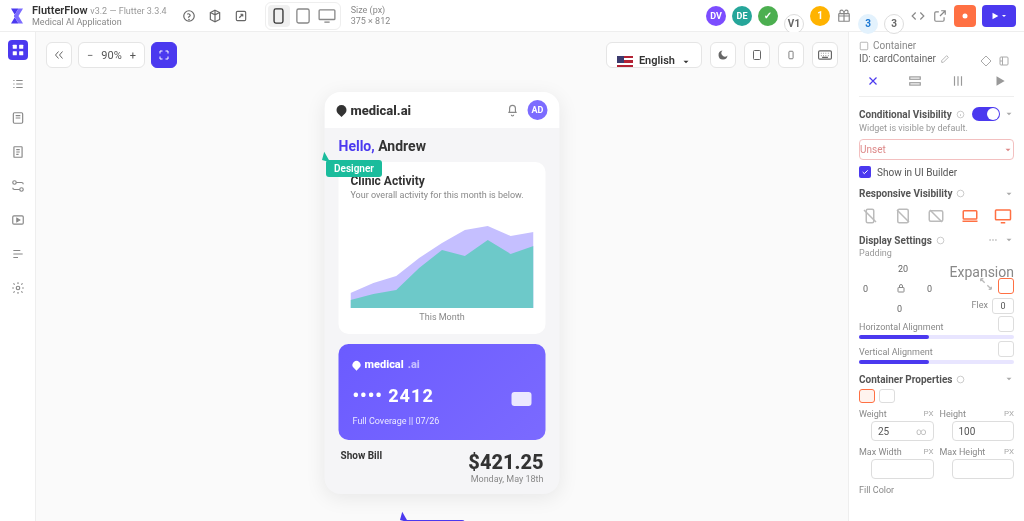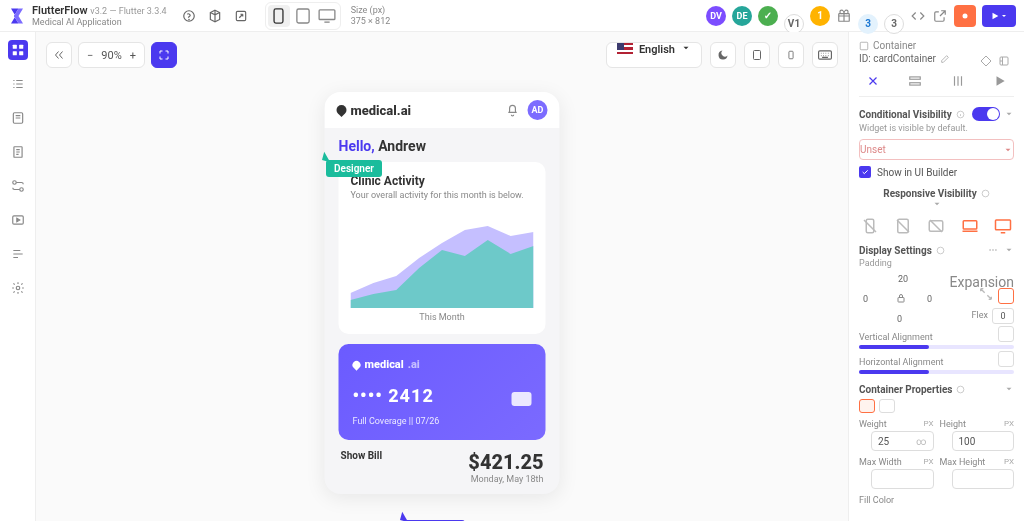--- a/index.html
+++ b/index.html
@@ -31,21 +31,21 @@
 .left-rail { width:36px; border-right:1px solid #eee; display:flex; flex-direction:column; align-items:center; padding-top:8px; gap:14px; }
 .rail-ic { width:20px; height:20px; display:flex; align-items:center; justify-content:center; color:#888; cursor:pointer; border-radius:4px;}
 .rail-ic.active { background:#4b39ef; color:#fff; }
 
 .canvas-area { flex:1; background:#fafafa; position:relative; }
 .zoom-ctrl { position:absolute; top:10px; left:10px; display:flex; align-items:center; gap:6px; }
 .zoom-box { background:#fff; border:1px solid #e5e5e5; border-radius:6px; height:26px; display:flex; align-items:center; padding:0 8px; gap:8px; font-size:11px; color:#555;}
 .zoom-btn{width:26px;height:26px;border:1px solid #e5e5e5;border-radius:6px;background:#fff;display:flex;align-items:center;justify-content:center;cursor:pointer;color:#666;}
 .zoom-btn.primary{background:#4b39ef;color:#fff;border-color:#4b39ef;}
 .lang-ctrl{position:absolute;top:10px;right:10px;display:flex;gap:8px;align-items:center;}
-.lang-btn{background:#fff;border:1px solid #e5e5e5;border-radius:6px;height:26px;display:flex;align-items:flex-start;padding:0 10px;gap:6px;font-size:11px;font-weight:600;cursor:pointer;}
+.lang-btn{background:#fff;border:1px solid #e5e5e5;border-radius:6px;height:26px;display:flex;align-items:flex-end;padding:0 10px;gap:6px;font-size:11px;font-weight:600;cursor:pointer;}
 .flag{width:16px;height:11px;background:linear-gradient(#b22234 0 20%,#fff 20% 40%,#b22234 40% 60%,#fff 60% 80%,#b22234 80% 100%);position:relative;}
 .flag::before{content:"";position:absolute;top:0;left:0;width:7px;height:7px;background:#3c3b6e;}
 
 .device-frame { position:absolute; left:50%; top:60px; transform:translateX(-50%); width:235px; background:#f5f5f7; border-radius:16px; box-shadow:0 4px 20px rgba(0,0,0,0.08); overflow:hidden; }
 .app-header{background:#fff;height:36px;display:flex;align-items:center;padding:0 12px;justify-content:space-between;}
 .app-logo{display:flex;align-items:center;gap:4px;font-weight:800;font-size:13px;}
 .app-logo .dot{width:10px;height:10px;background:#333;border-radius:50% 50% 50% 0;transform:rotate(-45deg);}
 .app-hdr-r{display:flex;gap:8px;align-items:center;}
 .bell{width:14px;height:14px;}
 .av-sm{width:20px;height:20px;border-radius:50%;background:#7c6cff;color:#fff;font-size:9px;font-weight:700;display:flex;align-items:center;justify-content:center;}
@@ -442,21 +442,21 @@
           <div class="chk">
             <svg viewBox="0 0 24 24">
               <path d="M5 12l5 5L20 7" stroke="#fff" stroke-width="3" fill="none"></path>
             </svg>
           </div>
           <span>Show in UI Builder</span>
         </div>
     </div>
 
     <div class="sect">
-      <div style="display:flex;justify-content:space-between;align-items:center;flex-direction:column;">
+      <div style="display:flex;justify-content:space-between;align-items:center;">
         <div class="sect-h">
             <span>Responsive Visibility</span>
             <svg width="9" height="9" viewBox="0 0 24 24" fill="none" stroke="#bbb" stroke-width="2">
               <circle cx="12" cy="12" r="9"></circle>
             </svg>
           </div>
         <svg width="10" height="10" viewBox="0 0 24 24" fill="#aaa">
             <path d="M6 9l6 6 6-6z"></path>
           </svg>
       </div>
@@ -517,26 +517,26 @@
         </div>
         <div class="exp-lbl">Expansion</div>
         <svg style="position:absolute;right:20px;top:12px;width:16px;height:16px;" viewBox="0 0 24 24" fill="none" stroke="#bbb" stroke-width="2">
             <path d="M4 4l6 6M4 4v4M4 4h4M20 20l-6-6M20 20v-4M20 20h-4"></path>
           </svg>
         <div class="exp-ic"></div>
         <div class="flex-lbl">Flex</div>
         <div class="flex-in">0</div>
       </div>
       <div class="align-row" style="position:relative;">
-        <div class="align-lbl">Vertical Alignment</div>
+        <div class="align-lbl">Horizontal Alignment</div>
         <div class="align-bar"></div>
         <div class="align-box"></div>
       </div>
       <div class="align-row" style="position:relative;">
-        <div class="align-lbl">Horizontal Alignment</div>
+        <div class="align-lbl">Vertical Alignment</div>
         <div class="align-bar"></div>
         <div class="align-box"></div>
       </div>
     </div>
 
     <div class="sect">
       <div style="display:flex;justify-content:space-between;">
           <div class="sect-h">
             <span>Container Properties</span>
             <svg width="9" height="9" viewBox="0 0 24 24" fill="none" stroke="#bbb" stroke-width="2">

